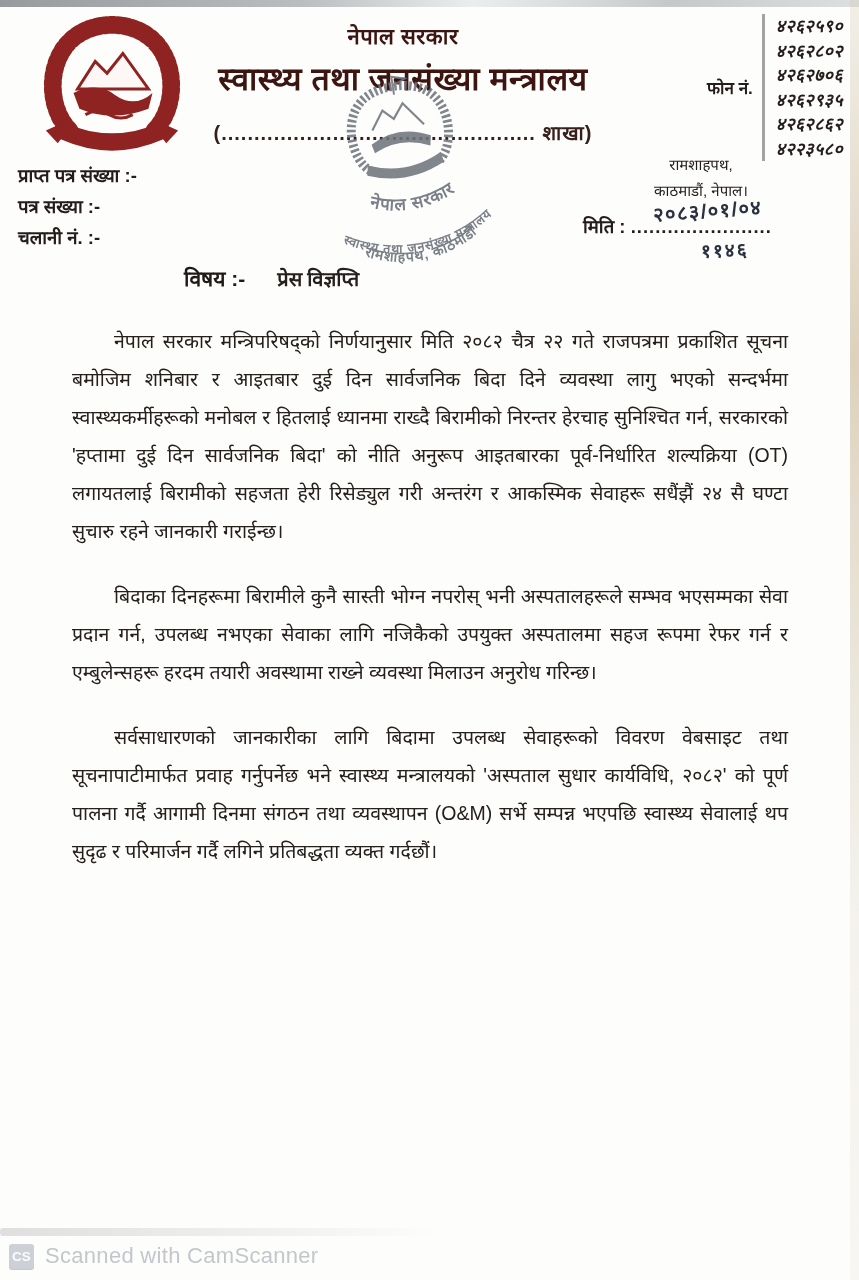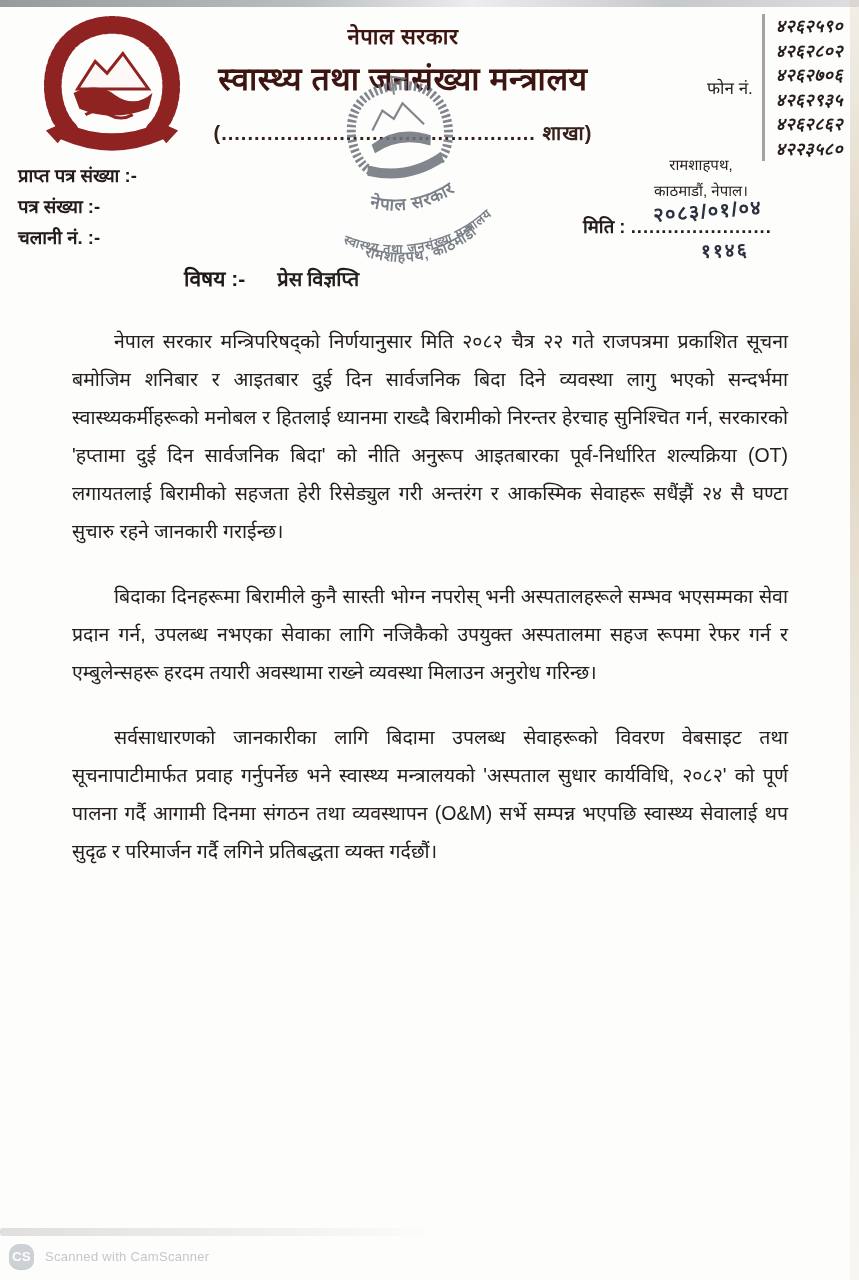--- a/index.html
+++ b/index.html
@@ -22,21 +22,21 @@
     background:linear-gradient(to right,rgba(200,196,198,.55),rgba(214,210,212,.3) 60%,rgba(220,218,219,0));border-radius:3px;}
 
   
   .emblem{position:absolute;left:38px;top:12px;}
   .header-center{position:absolute;left:168px;top:20px;width:470px;text-align:center;color:#3c1511;}
   .gov-title{font-size:22px;font-weight:bold;letter-spacing:.5px;}
   .ministry-title{font-size:32px;font-weight:bold;margin-top:6px;letter-spacing:.5px;}
   .branch-line{font-size:20px;font-weight:bold;margin-top:20px;color:#37201c;letter-spacing:1px;white-space:nowrap;}
 
   .phone-block{position:absolute;right:16px;top:14px;display:flex;align-items:center;}
-  .phone-label{font-size:17px;font-weight:normal;color:#241d1b;margin-right:9px;white-space:nowrap;}
+  .phone-label{font-size:17px;font-weight:bold;color:#241d1b;margin-right:9px;white-space:nowrap;}
   .phone-numbers{border-left:3px solid #a3a3a3;padding-left:11px;font-style:italic;}
   .phone-number{font-size:17.5px;font-weight:bold;color:#241d1b;line-height:24.5px;text-align:left;letter-spacing:.5px;}
 
   
   .stamp{position:absolute;left:278px;top:64px;opacity:.88;}
   .stamp-text{fill:#696f78;font-weight:bold;letter-spacing:1px;}
   .st1{font-size:17px;}
   .st2{font-size:12.5px;}
   .st3{font-size:14px;}
 
@@ -69,24 +69,24 @@
 
   
   .sig-block{position:absolute;left:556px;top:748px;width:296px;text-align:center;color:#231c1a;}
   .sig-svg{display:block;margin:0 0 0 34px;}
   .sig-name{font-size:19px;line-height:26px;margin-top:-4px;}
   .sig-role1{font-size:19px;line-height:26px;margin-top:8px;}
   .sig-role2{font-size:18.5px;line-height:26px;margin-top:7px;}
 
   
   .footer{position:absolute;left:9px;bottom:11px;display:flex;align-items:center;}
-  .cs-badge{width:25px;height:25px;border-radius:10px;background:#cdd1d5;color:#fbfcfc;
+  .cs-badge{width:25px;height:25px;border-radius:3px;background:#cdd1d5;color:#fbfcfc;
     font-size:13.5px;font-weight:bold;display:flex;align-items:center;justify-content:center;
     box-shadow:0 1px 0 rgba(160,164,168,.6);}
-  .footer-text{margin-left:11px;font-size:13px;color:#c3c7cb;letter-spacing:.3px;}
+  .footer-text{margin-left:11px;font-size:22px;color:#c3c7cb;letter-spacing:.3px;}
 </style>
 </head>
 <body>
 
 <div class="page">
 
   <div class="scan-top"></div>
   <div class="scan-right"></div>
   <div class="scan-smudge"></div>
 

